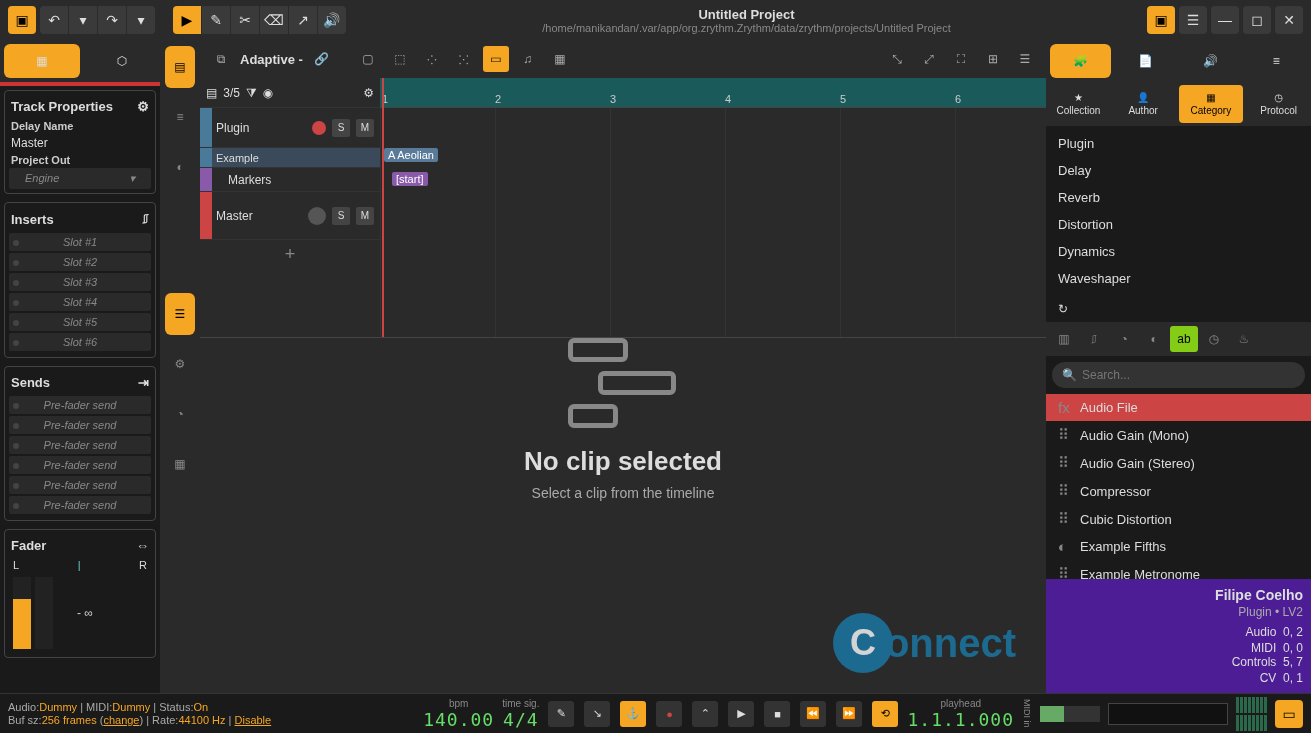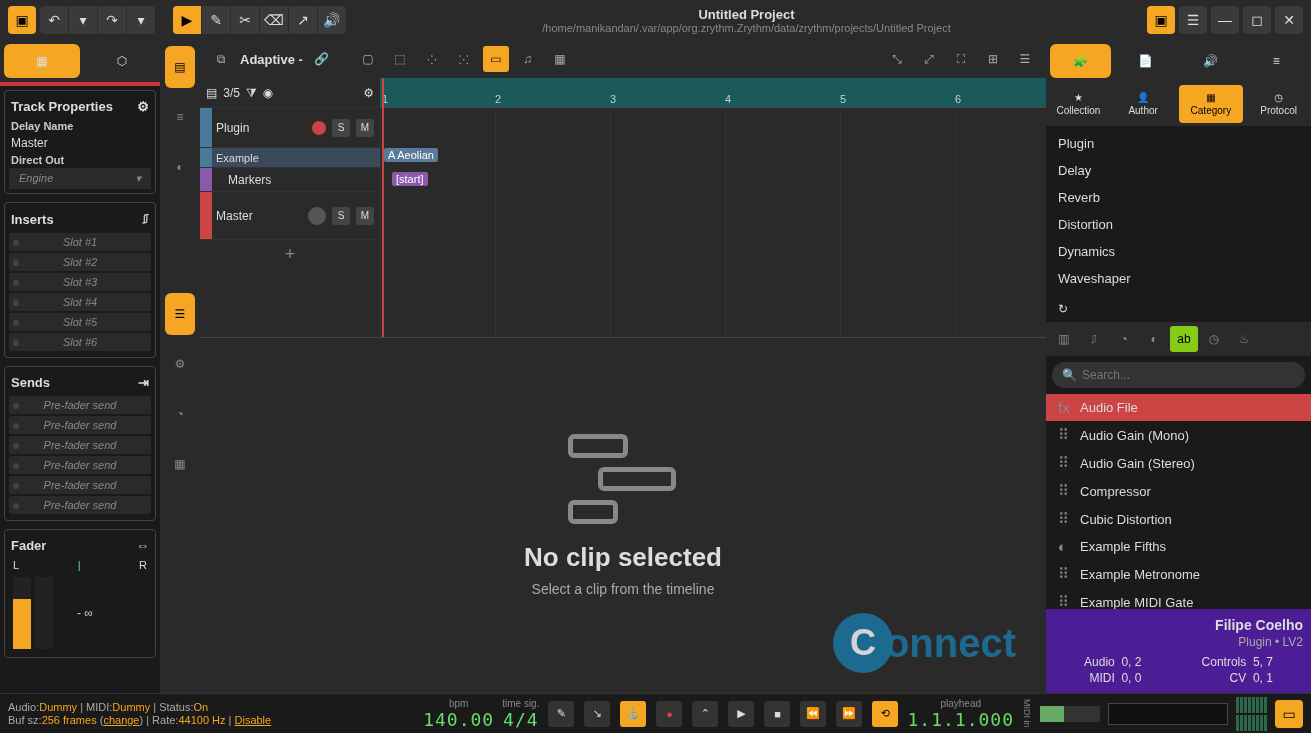--- a/index.html
+++ b/index.html
@@ -17,21 +17,21 @@
 .main-row { flex:1; display:flex; overflow:hidden; }
 .left-panel { width:160px; background:#1a1a1a; display:flex; flex-direction:column; }
 .left-tabs { height:42px; display:flex; background:#2a2a2a; }
 .left-tabs .tab { flex:1; display:flex; align-items:center; justify-content:center; cursor:pointer; }
 .left-tabs .tab.active { background:#f5a623; border-radius:6px; margin:4px; }
 .accent-strip { height:4px; background:linear-gradient(to right,#c33,#c33); }
 .panel-section { border:1px solid #444; margin:4px; border-radius:4px; padding:4px; }
 .panel-header { display:flex; justify-content:space-between; align-items:center; font-weight:bold; padding:4px 2px; font-size:13px; }
 .panel-label { font-size:11px; color:#ccc; padding:2px; font-weight:bold; }
 .panel-value { font-size:12px; padding:2px; }
-.panel-select { font-size:11px; font-style:italic; color:#888; padding:4px 10px; display:flex; justify-content:space-between; background:#2a2a2a; border-radius:2px; }
+.panel-select { font-size:11px; font-style:italic; color:#888; padding:4px 16px; display:flex; justify-content:space-between; background:#2a2a2a; border-radius:2px; }
 .slot-row { background:#2a2a2a; margin:2px 0; padding:3px 6px; border-radius:2px; text-align:center; font-style:italic; color:#888; font-size:11px; position:relative; }
 .slot-row::before { content:''; width:6px; height:6px; background:#444; border-radius:50%; position:absolute; left:4px; top:7px; }
 .fader-lr { display:flex; justify-content:space-between; padding:2px 4px; font-size:11px; }
 .fader-meter { display:flex; gap:4px; align-items:flex-end; height:80px; padding:4px; }
 .meter-bar { width:18px; background:#222; height:100%; position:relative; }
 .meter-fill { position:absolute; bottom:0; width:100%; background:#f5a623; }
 .fader-val { font-size:12px; color:#ccc; align-self:center; margin-left:20px; }
 .icon-strip { width:40px; background:#2a2a2a; display:flex; flex-direction:column; align-items:center; padding-top:6px; gap:8px; }
 .icon-strip .sbtn { width:30px; height:42px; border-radius:6px; display:flex; align-items:center; justify-content:center; cursor:pointer; color:#888; }
 .icon-strip .sbtn.active { background:#f5a623; color:#000; }
@@ -53,21 +53,21 @@
 .add-track { height:28px; display:flex; align-items:center; justify-content:center; font-size:18px; color:#888; cursor:pointer; }
 .timeline-canvas { flex:1; position:relative; background:#2a2a2a; overflow:hidden; }
 .ruler { height:30px; background:#1a5a5a; position:relative; border-bottom:1px solid #444; }
 .ruler-mark { position:absolute; bottom:2px; font-size:11px; color:#ccc; }
 .tl-grid { position:absolute; inset:30px 0 0 0; }
 .tl-grid .vline { position:absolute; top:0; bottom:0; width:1px; background:#333; }
 .clip { position:absolute; border-radius:2px; font-size:11px; padding:1px 4px; color:#fff; }
 .clip.scale { background:#5a7a9a; top:70px; }
 .clip.marker { background:#8a5aaa; top:94px; }
 .playhead-line { position:absolute; top:0; bottom:0; width:2px; background:#c44; left:2px; }
-.lower-center { flex:1; display:flex; flex-direction:column; align-items:center; justify-content:center; background:#2a2a2a; position:relative; }
+.lower-center { flex:1; display:flex; flex-direction:column; align-items:center; background:#2a2a2a; position:relative; }
 .noclip-icon { width:110px; height:90px; position:relative; margin-bottom:18px; }
 .noclip-icon .r { position:absolute; border:5px solid #888; border-radius:6px; height:24px; }
 .noclip-title { font-size:26px; font-weight:bold; color:#ddd; }
 .noclip-sub { font-size:14px; color:#aaa; margin-top:8px; }
 .watermark { position:absolute; right:30px; bottom:20px; font-size:40px; font-weight:bold; color:#1a7aaa; opacity:.8; display:flex; align-items:center; }
 .watermark .circ { width:60px; height:60px; border-radius:50%; background:#1a7aaa; display:inline-flex; align-items:center; justify-content:center; color:#fff; font-size:36px; margin-right:-8px; }
 .right-panel { width:265px; background:#1a1a1a; display:flex; flex-direction:column; }
 .right-tabs { height:42px; display:flex; background:#2a2a2a; gap:4px; padding:4px; }
 .right-tabs .tab { flex:1; display:flex; align-items:center; justify-content:center; cursor:pointer; border-radius:6px; }
 .right-tabs .tab.active { background:#f5a623; color:#000; }
@@ -84,21 +84,21 @@
 .search-box { width:100%; background:#333; border:none; border-radius:14px; padding:6px 30px; color:#ddd; font-size:12px; }
 .search-wrap { position:relative; }
 .search-wrap::before { content:'🔍'; position:absolute; left:10px; top:6px; font-size:12px; color:#888; }
 .plugin-list { flex:1; overflow:hidden; }
 .plugin-item { padding:5px 12px; display:flex; align-items:center; gap:8px; cursor:pointer; font-size:13px; }
 .plugin-item.sel { background:#c44; }
 .plugin-item .pi { width:14px; font-size:15px; color:#888; }
 .plugin-info { background:#4c1d95; padding:8px; text-align:right; }
 .plugin-info .name { font-weight:bold; font-size:14px; }
 .plugin-info .type { font-size:12px; color:#aaa; margin-top:2px; }
-.plugin-info .io { display:flex; justify-content:space-around; margin-top:6px; font-size:12px; }
+.plugin-info .io { display:flex; justify-content:space-around; margin-top:6px; font-size:12px;flex-direction:column; }
 .plugin-info .io div { display:flex; flex-direction:column; align-items:flex-end; gap:2px; }
 .bottom-bar { height:40px; background:#1a1a1a; display:flex; align-items:center; padding:0 8px; gap:8px; border-top:1px solid #333; font-size:11px; }
 .status-left { display:flex; flex-direction:column; gap:1px; color:#aaa; }
 .status-left .v { color:#f5a623; }
 .status-left .lnk { color:#f5a623; text-decoration:underline; cursor:pointer; }
 .digital { font-family:monospace; color:#6d6; font-size:18px; letter-spacing:1px; }
 .digital-lbl { font-size:10px; color:#888; text-align:center; }
 .transport-btn { width:26px; height:26px; background:#333; border-radius:3px; display:inline-flex; align-items:center; justify-content:center; cursor:pointer; margin:0 1px; }
 .transport-btn.accent { background:#f5a623; color:#000; }
 .meter-mini { display:flex; gap:1px; }
@@ -144,21 +144,21 @@
       <div class="tab">⬡</div>
     </div>
     <div class="accent-strip"></div>
     <div class="panel-section">
       <div class="panel-header">
           <span>Track Properties</span>
           <span>⚙</span>
         </div>
       <div class="panel-label">Delay Name</div>
       <div class="panel-value">Master</div>
-      <div class="panel-label">Direct Out</div>
+      <div class="panel-label">Project Out</div>
       <div class="panel-select">
           <span>Engine</span>
           <span>▾</span>
         </div>
     </div>
     <div class="panel-section">
       <div class="panel-header">
           <span>Inserts</span>
           <span>⎎</span>
         </div>

